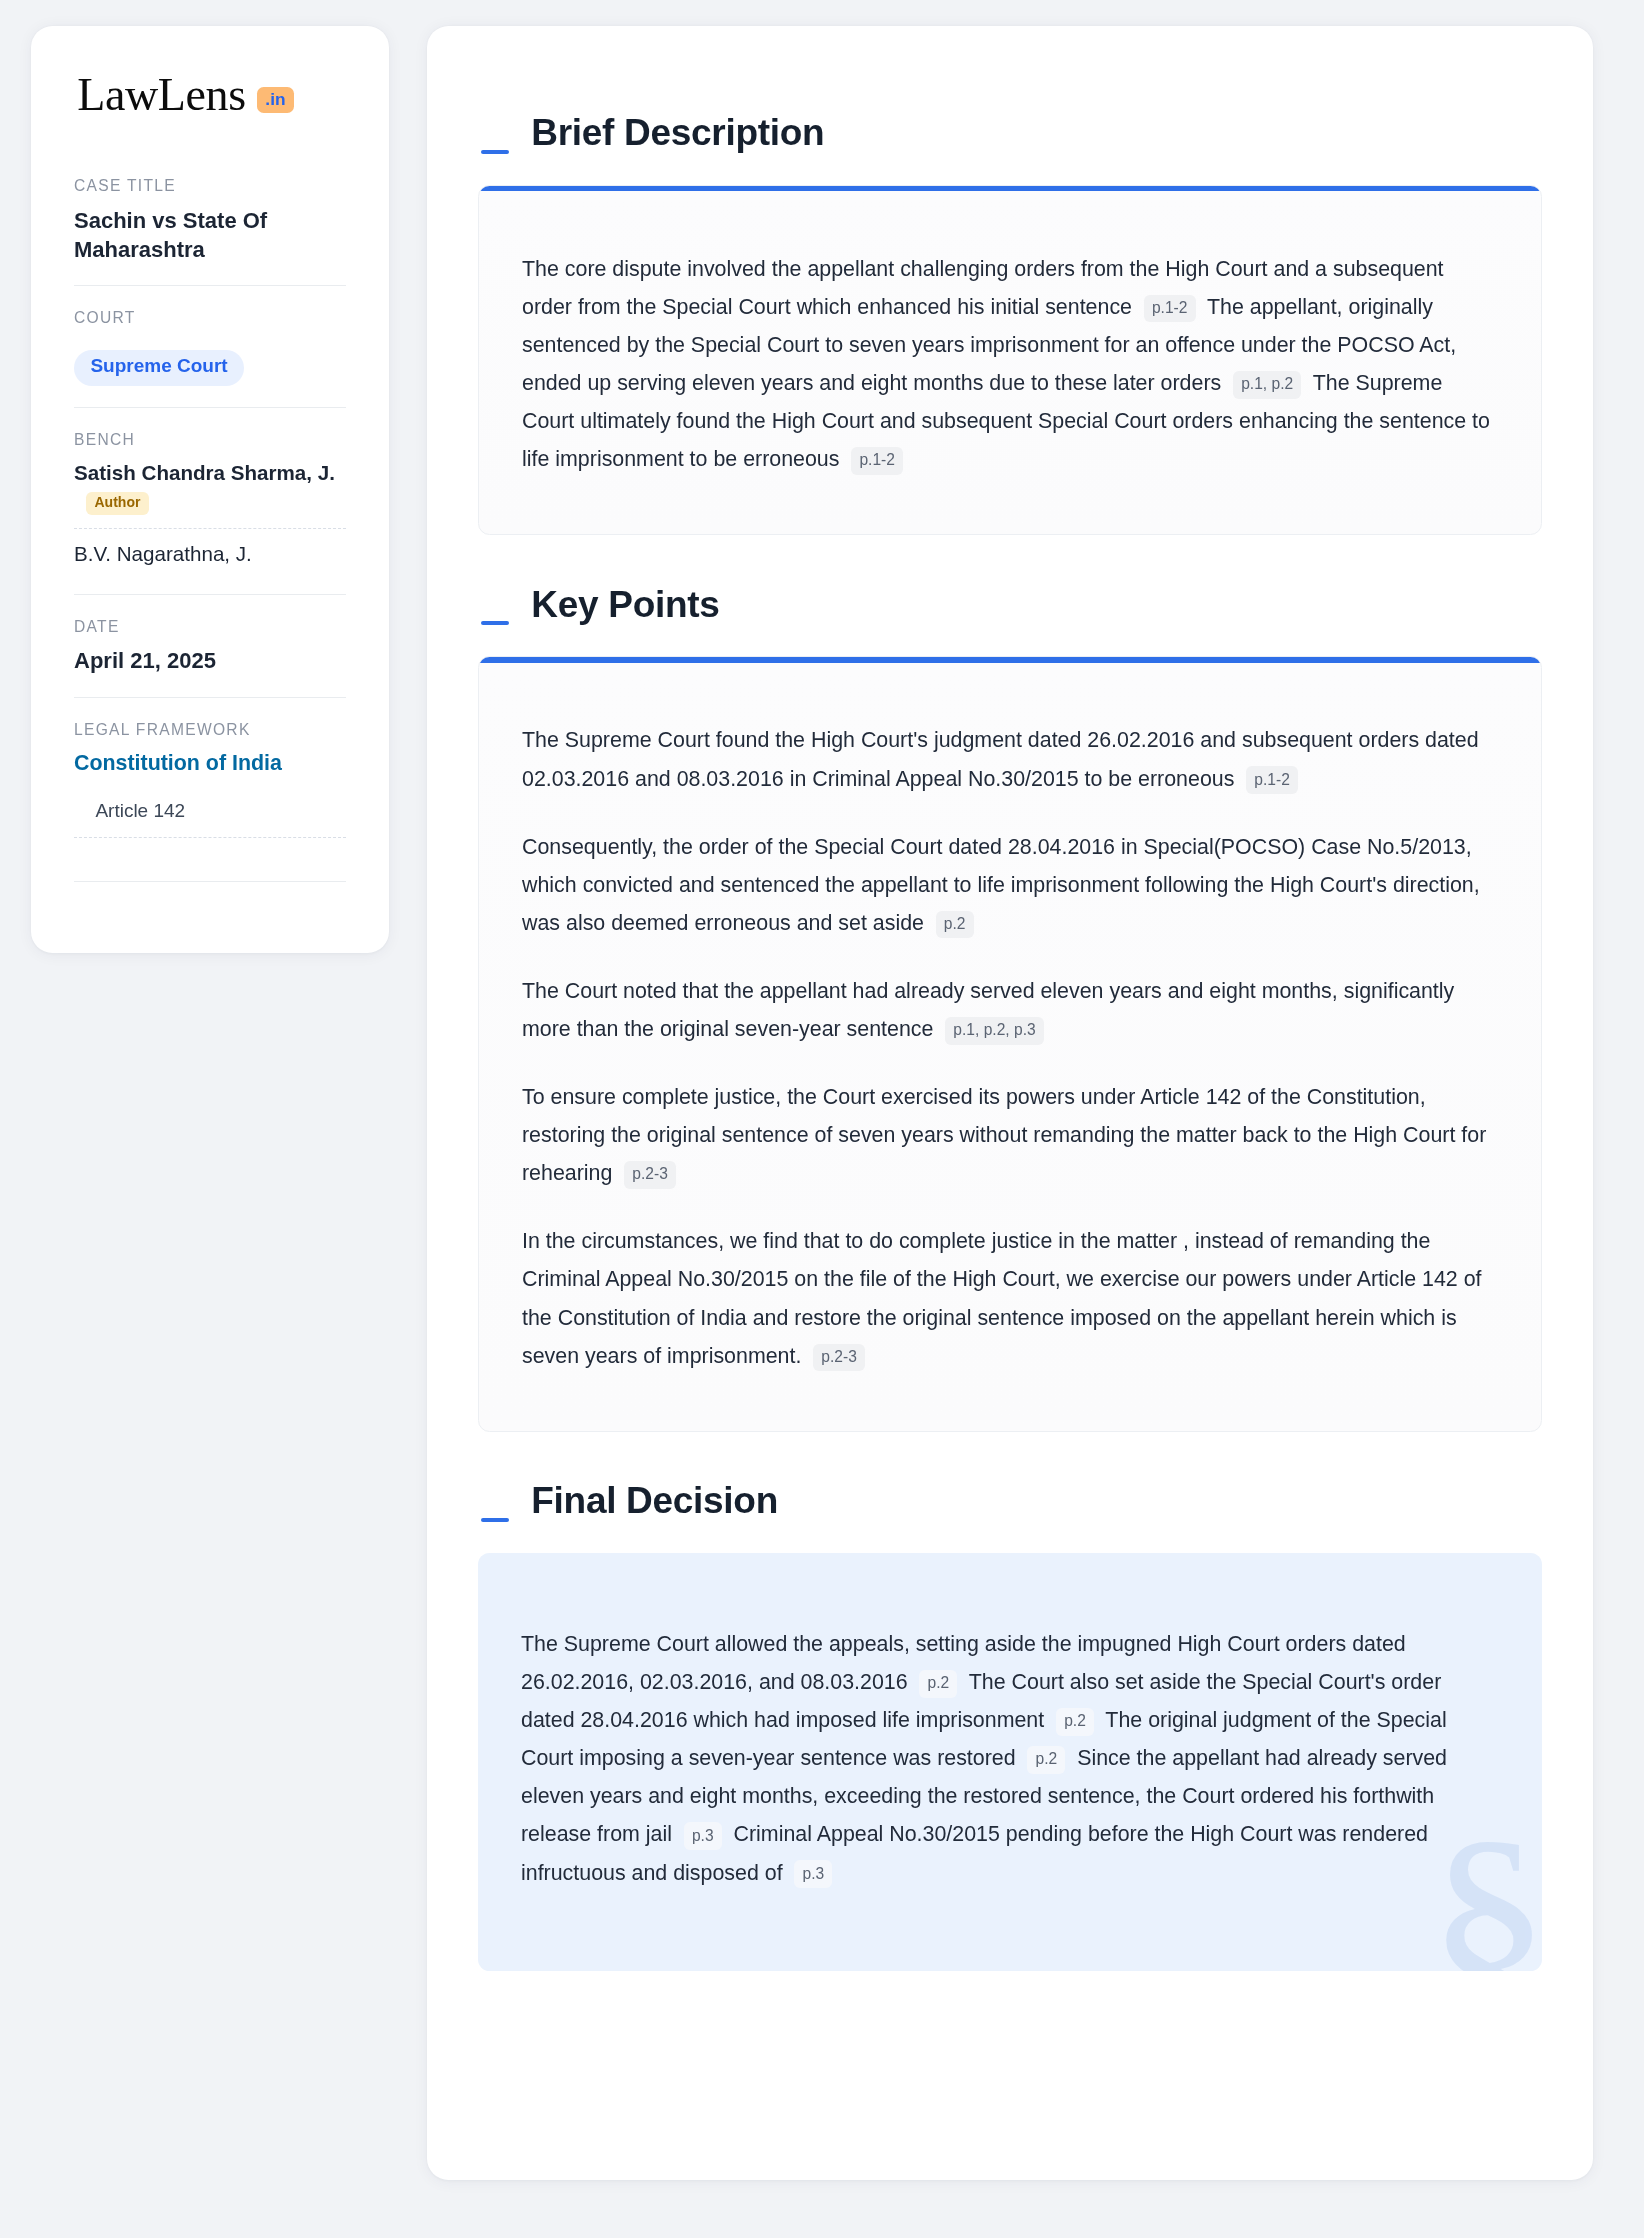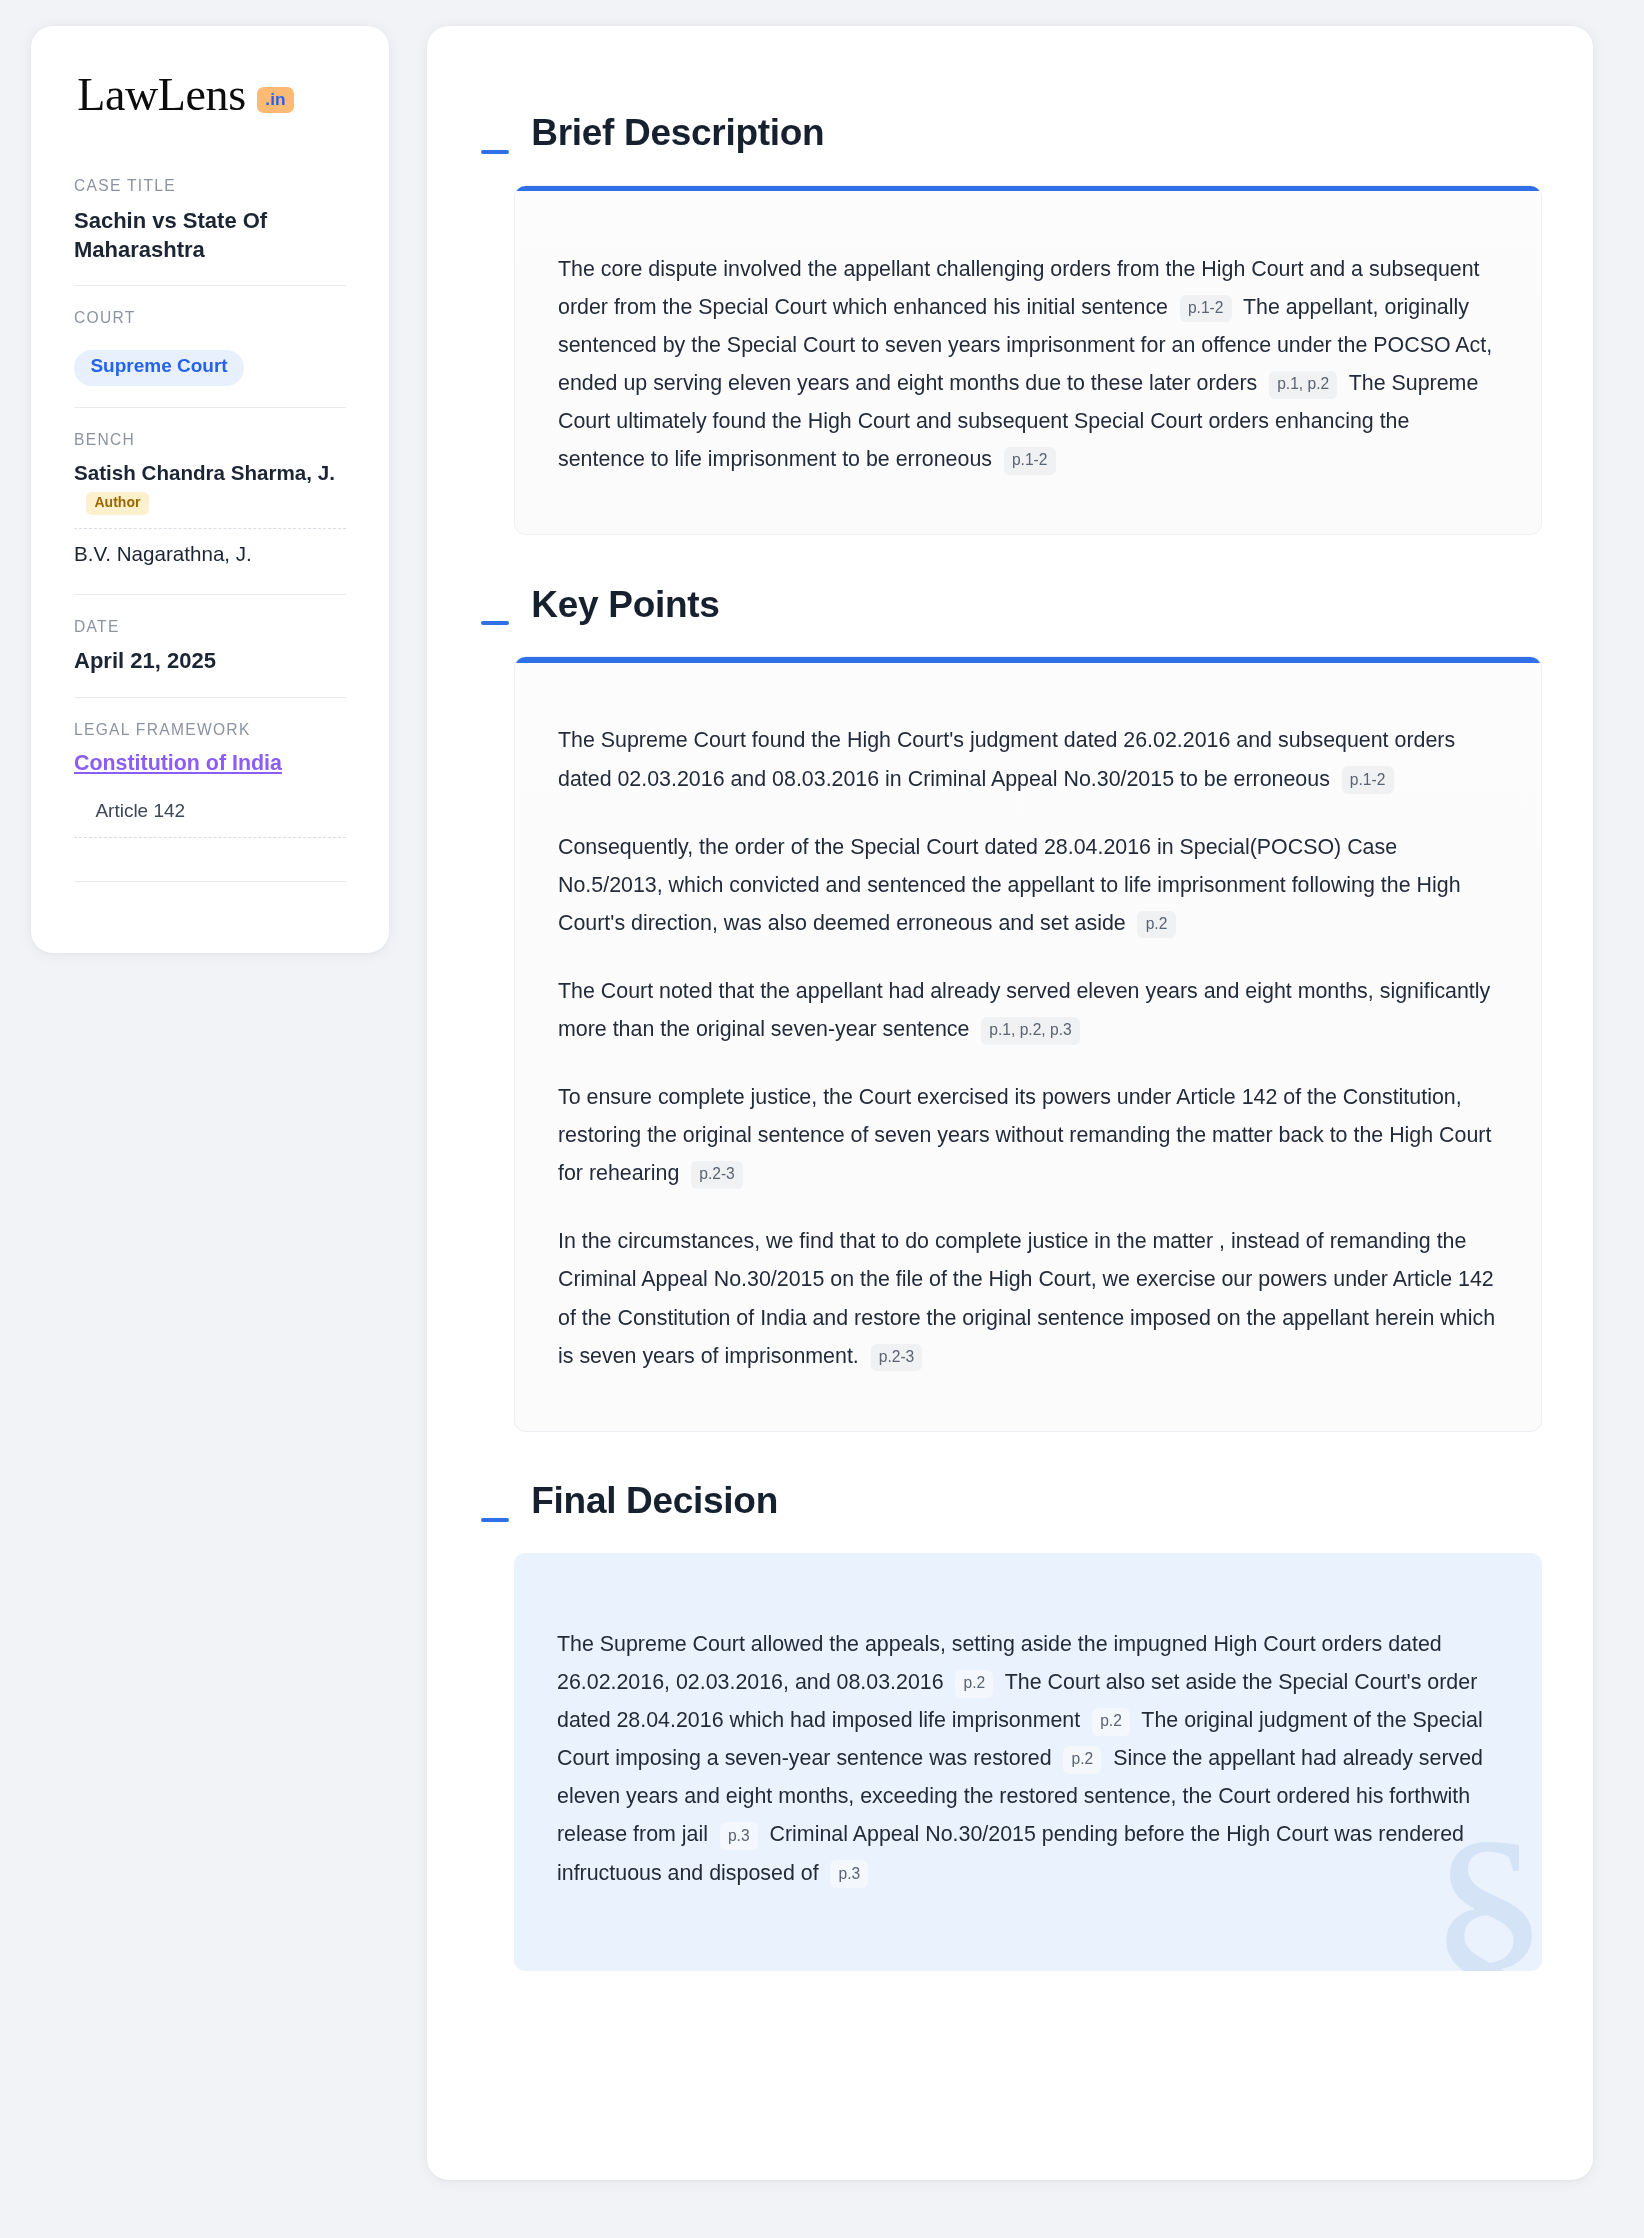--- a/index.html
+++ b/index.html
@@ -112,24 +112,23 @@
     font-weight: 700;
     border-radius: 5.8px;
     padding: 3.3px 9px 4.1px 9px;
     margin-top: 5.8px;
     margin-left: 11.5px;
     line-height: 1.1;
   }
 
   .fw-link {
     font-size: 21.4px;
-    color: #8b5cf6;
+    color: #0369a1;
     font-weight: 700;
     line-height: 1.3;
-    text-decoration: underline;
   }
   .fw-article {
     font-size: 19px;
     color: #3c4757;
     padding: 23px 0 15px 21.4px;
   }
   .fw-sep-dashed { border-top: 0.8px dashed #d9dee6; }
   .fw-sep-solid  { border-top: 0.8px solid #e9ecef; margin-top: 43px; }
 
   
@@ -165,21 +164,20 @@
     line-height: 1.1;
   }
 
   .card {
     border-radius: 11.5px;
     border: 0.8px solid #eceff3;
     background: linear-gradient(180deg, #fcfcfd 0%, #fbfbfc 100%);
     padding: 64px 43px 56px 43px;
     position: relative;
     overflow: hidden;
-    margin-left: 36px;
   }
   .card.topbar::before {
     content: "";
     position: absolute;
     left: 0; right: 0; top: 0;
     height: 5.8px;
     background: #2f6fe8;
     border-radius: 11.5px 11.5px 0 0;
   }
   .card.decision {

